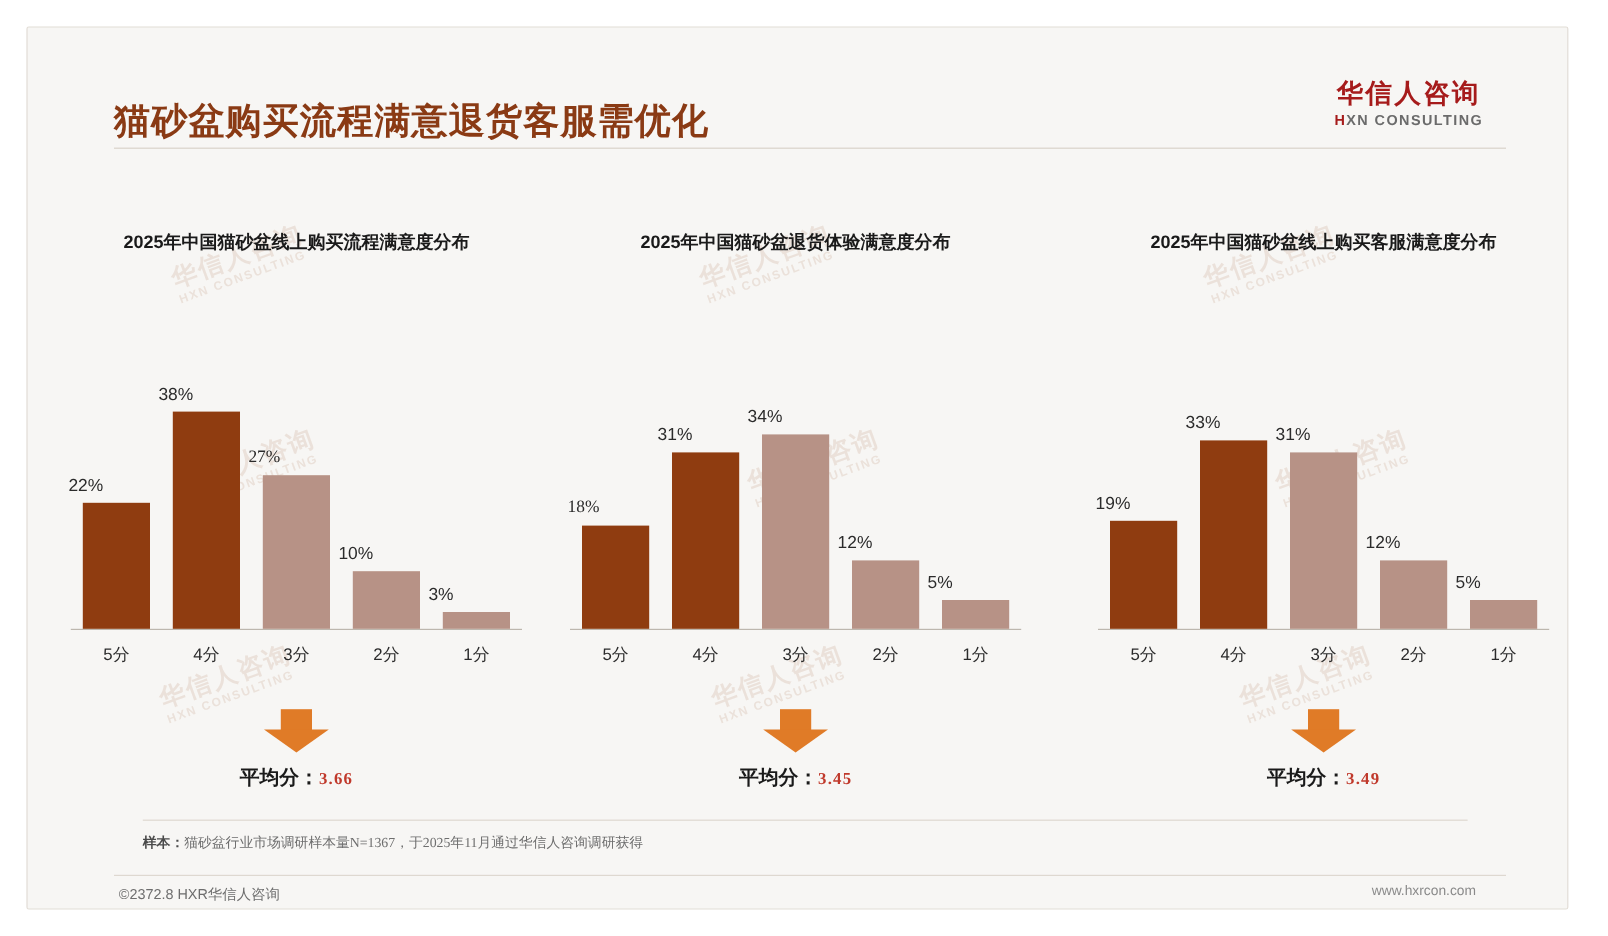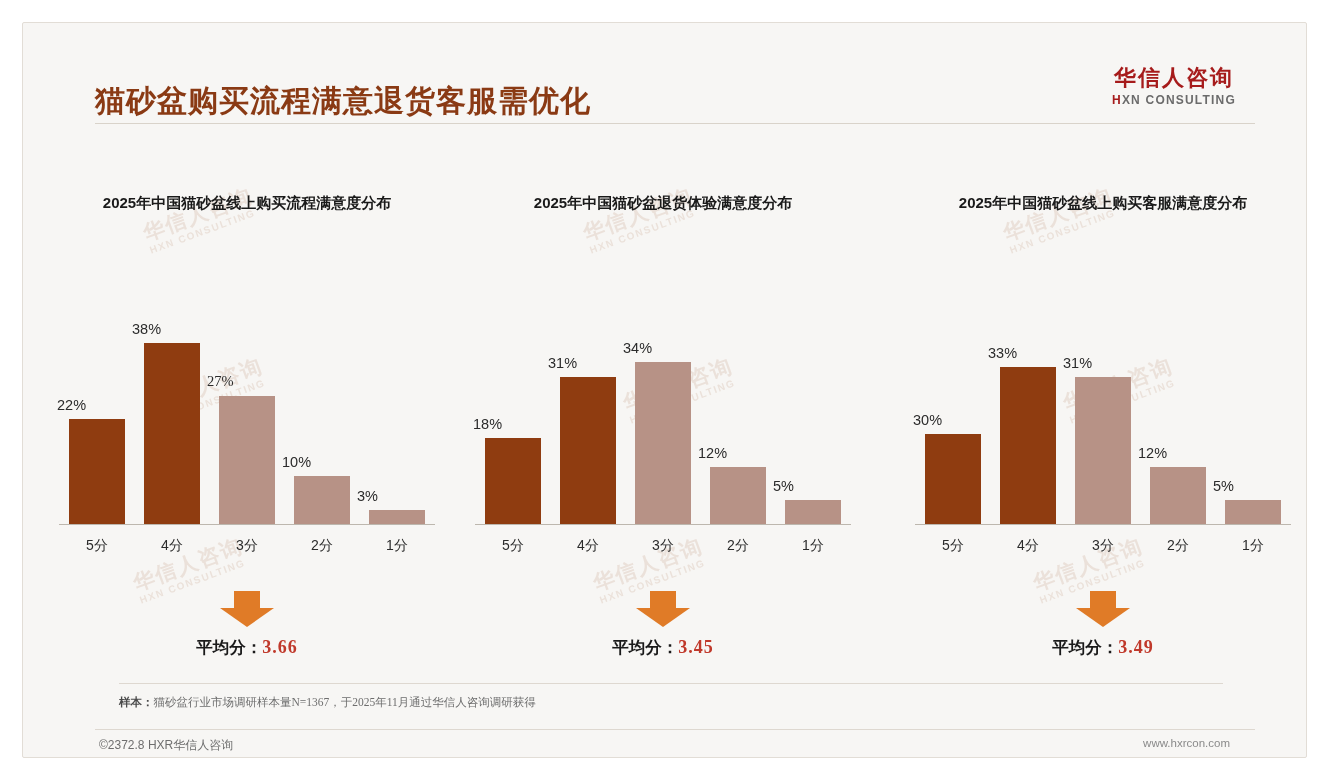--- a/index.html
+++ b/index.html
@@ -112,21 +112,21 @@
     position:absolute;left:0;top:17px;width:0;height:0;
     border-left:27px solid transparent;
     border-right:27px solid transparent;
     border-top:19px solid #e07b27;
   }
   .avg{
     position:absolute;left:0;top:498px;width:100%;text-align:center;
     font-size:16.5px;font-weight:bold;color:#1a1a1a;
     white-space:nowrap;
   }
-  .avg .num{color:#c0392b;font-family:"Liberation Serif", serif;font-size:18px;letter-spacing:1px;}
+  .avg .num{color:#c0392b;font-family:"Liberation Serif", serif;font-size:14px;letter-spacing:1px;}
   
   .note-rule{
     position:absolute;left:96px;top:660px;width:1104px;height:1px;background:#ded8d0;
   }
   .note{
     position:absolute;left:96px;top:672px;
     font-size:11.5px;color:#6e6e6e;white-space:nowrap;font-family:Liberation Serif, serif;
   }
   .note b{font-weight:bold;color:#4a4a4a;}
   .foot-rule{
@@ -233,21 +233,21 @@
       </div>
     </div>
 
     <div class="panel p2">
       <div class="chart-title">2025年中国猫砂盆退货体验满意度分布</div>
       <div class="plot">
         <div class="axis"></div>
         <div class="bars">
             <div class="bar-col" style="left: 10px;">
               <div class="bar" style="height: 86px; background: rgb(143, 60, 16);"></div>
-              <div class="bar-val" style="bottom: 92px;">18%</div>
+              <div class="bar-val" style="bottom: 92px; font-family: Liberation Serif, serif;">18%</div>
             </div>
             <div class="bar-col" style="left: 85px;">
               <div class="bar" style="height: 147px; background: rgb(143, 60, 16);"></div>
               <div class="bar-val" style="bottom: 153px;">31%</div>
             </div>
             <div class="bar-col" style="left: 160px;">
               <div class="bar" style="height: 162px; background: rgb(183, 146, 134);"></div>
               <div class="bar-val" style="bottom: 168px;">34%</div>
             </div>
             <div class="bar-col" style="left: 235px;">
@@ -274,21 +274,21 @@
       </div>
     </div>
 
     <div class="panel p3">
       <div class="chart-title">2025年中国猫砂盆线上购买客服满意度分布</div>
       <div class="plot">
         <div class="axis"></div>
         <div class="bars">
             <div class="bar-col" style="left: 10px;">
               <div class="bar" style="height: 90px; background: rgb(143, 60, 16);"></div>
-              <div class="bar-val" style="bottom: 96px;">30%</div>
+              <div class="bar-val" style="bottom: 96px;">19%</div>
             </div>
             <div class="bar-col" style="left: 85px;">
               <div class="bar" style="height: 157px; background: rgb(143, 60, 16);"></div>
               <div class="bar-val" style="bottom: 163px;">33%</div>
             </div>
             <div class="bar-col" style="left: 160px;">
               <div class="bar" style="height: 147px; background: rgb(183, 146, 134);"></div>
               <div class="bar-val" style="bottom: 153px;">31%</div>
             </div>
             <div class="bar-col" style="left: 235px;">

